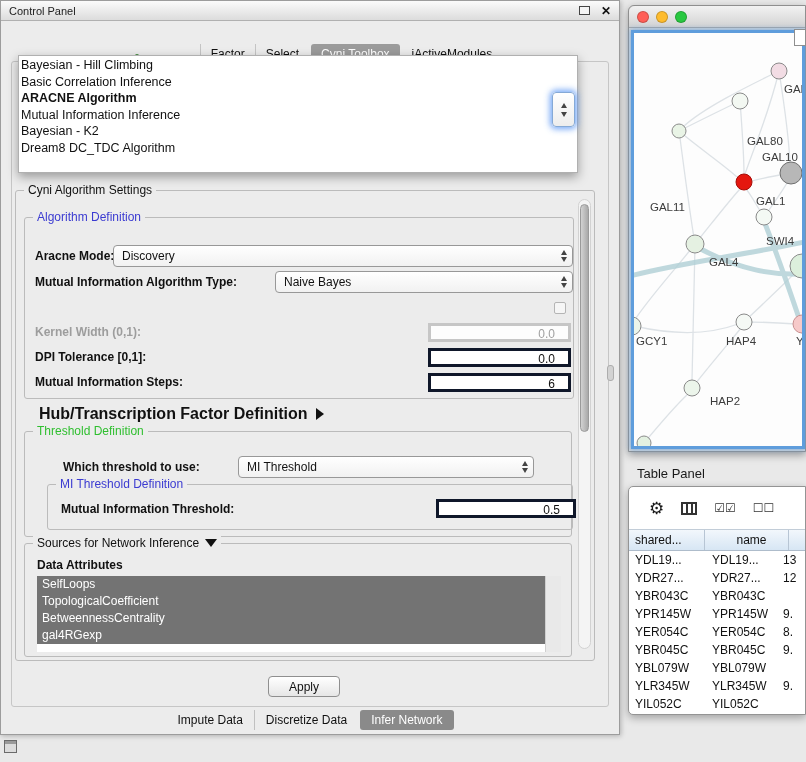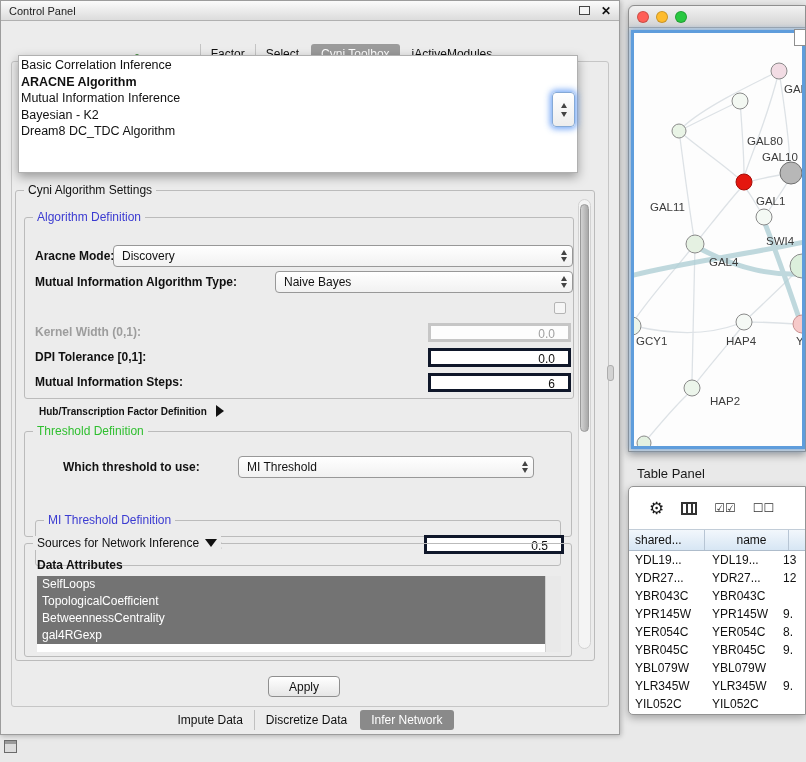--- a/index.html
+++ b/index.html
@@ -26,21 +26,21 @@
   .tab.sel { background:#9b9b9b; color:#fff; border-radius:3px; border-left:none; margin:0 2px; }
   .tab.sel + .tab { border-left:none; }
 
   
   .groupbox { position:absolute; border:1px solid #bbb; border-radius:3px; }
   .gtitle { position:absolute; top:-8px; left:8px; background:#ececec; padding:0 4px;
             font-size:12px; display:flex; align-items:center; gap:6px; white-space:nowrap; }
   .settings   { left:14px;  top:189px; width:580px; height:471px; }
   .algdef     { left:8px;   top:26px;  width:550px; height:182px; }
   .threshold  { left:8px;   top:240px; width:548px; height:106px; }
-  .mibox      { left:10px;  top:52px;  width:526px; height:46px;margin-top:36px;  }
+  .mibox      { left:22px;  top:52px;  width:526px; height:46px;  }
   .sources    { left:8px;   top:352px; width:548px; height:114px; }
   .t-blue  { color:#3b3bd1; }
   .t-green { color:#2fbf2f; }
 
   .lbl { position:absolute; font-size:12px; font-weight:bold; white-space:nowrap; }
   .lbl.dis { color:#9d9d9d; }
 
   .combo { position:absolute; height:22px; background:linear-gradient(#ffffff,#f1f1f1);
            border:1px solid #989898; border-radius:4px; font-size:12px;
            display:flex; align-items:center; padding:0 20px 0 8px; }
@@ -53,21 +53,21 @@
   .field.dis { border-color:#c6c6c6; color:#a0a0a0; background:#fdfdfd; }
   .checkbox { position:absolute; width:12px; height:12px; border:1px solid #b5b5b5;
               background:#f6f6f6; border-radius:2px; }
 
   .vscroll { position:absolute; right:3px; top:8px; width:13px; height:450px;
              background:#f4f4f4; border:1px solid #d2d2d2; border-radius:7px; }
   .vthumb { position:absolute; left:1px; right:1px; top:4px; height:228px;
             background:linear-gradient(90deg,#d2d2d2,#a9a9a9); border:1px solid #9a9a9a; border-radius:6px; }
 
   .hub-row { position:absolute; left:23px; top:214px; display:flex; gap:9px; align-items:center;
-             font-size:10px; font-weight:bold; }
+             font-size:16px; font-weight:bold; }
   .tri-right { width:0;height:0;border-top:6px solid transparent;border-bottom:6px solid transparent;border-left:8px solid #111; }
   .tri-down-lg { width:0;height:0;border-left:6px solid transparent;border-right:6px solid transparent;border-top:8px solid #111; }
 
   .attr-label { position:absolute; left:12px; top:14px; font-size:12px; font-weight:bold; }
   .attr-list { position:absolute; left:12px; top:32px; width:524px; height:76px; background:#fff; display:flex; }
   .attr-items { width:508px; }
   .attr-item { height:17px; line-height:17px; background:#737373; color:#fff; font-size:12px;
                padding-left:5px; white-space:nowrap; overflow:hidden; }
   .attr-scroll { flex:1; background:#e9e9e9; border-left:1px solid #cfcfcf; }
 
@@ -262,20 +262,21 @@
   <div class="apply-btn">Apply</div>
 
   <div class="bottom-tabs">
     <div class="btab">Impute Data</div>
     <div class="btab">Discretize Data</div>
     <div class="btab sel">Infer Network</div>
   </div>
 </div>
 
 <div class="popup">
+  <div class="popup-item">Bayesian - Hill Climbing</div>
   <div class="popup-item">Basic Correlation Inference</div>
   <div class="popup-item bold">ARACNE Algorithm</div>
   <div class="popup-item">Mutual Information Inference</div>
   <div class="popup-item">Bayesian - K2</div>
   <div class="popup-item">Dream8 DC_TDC Algorithm</div>
 </div>
 
 <div class="spinner">
   <span class="tri-u"></span>
   <span class="tri-d"></span>

